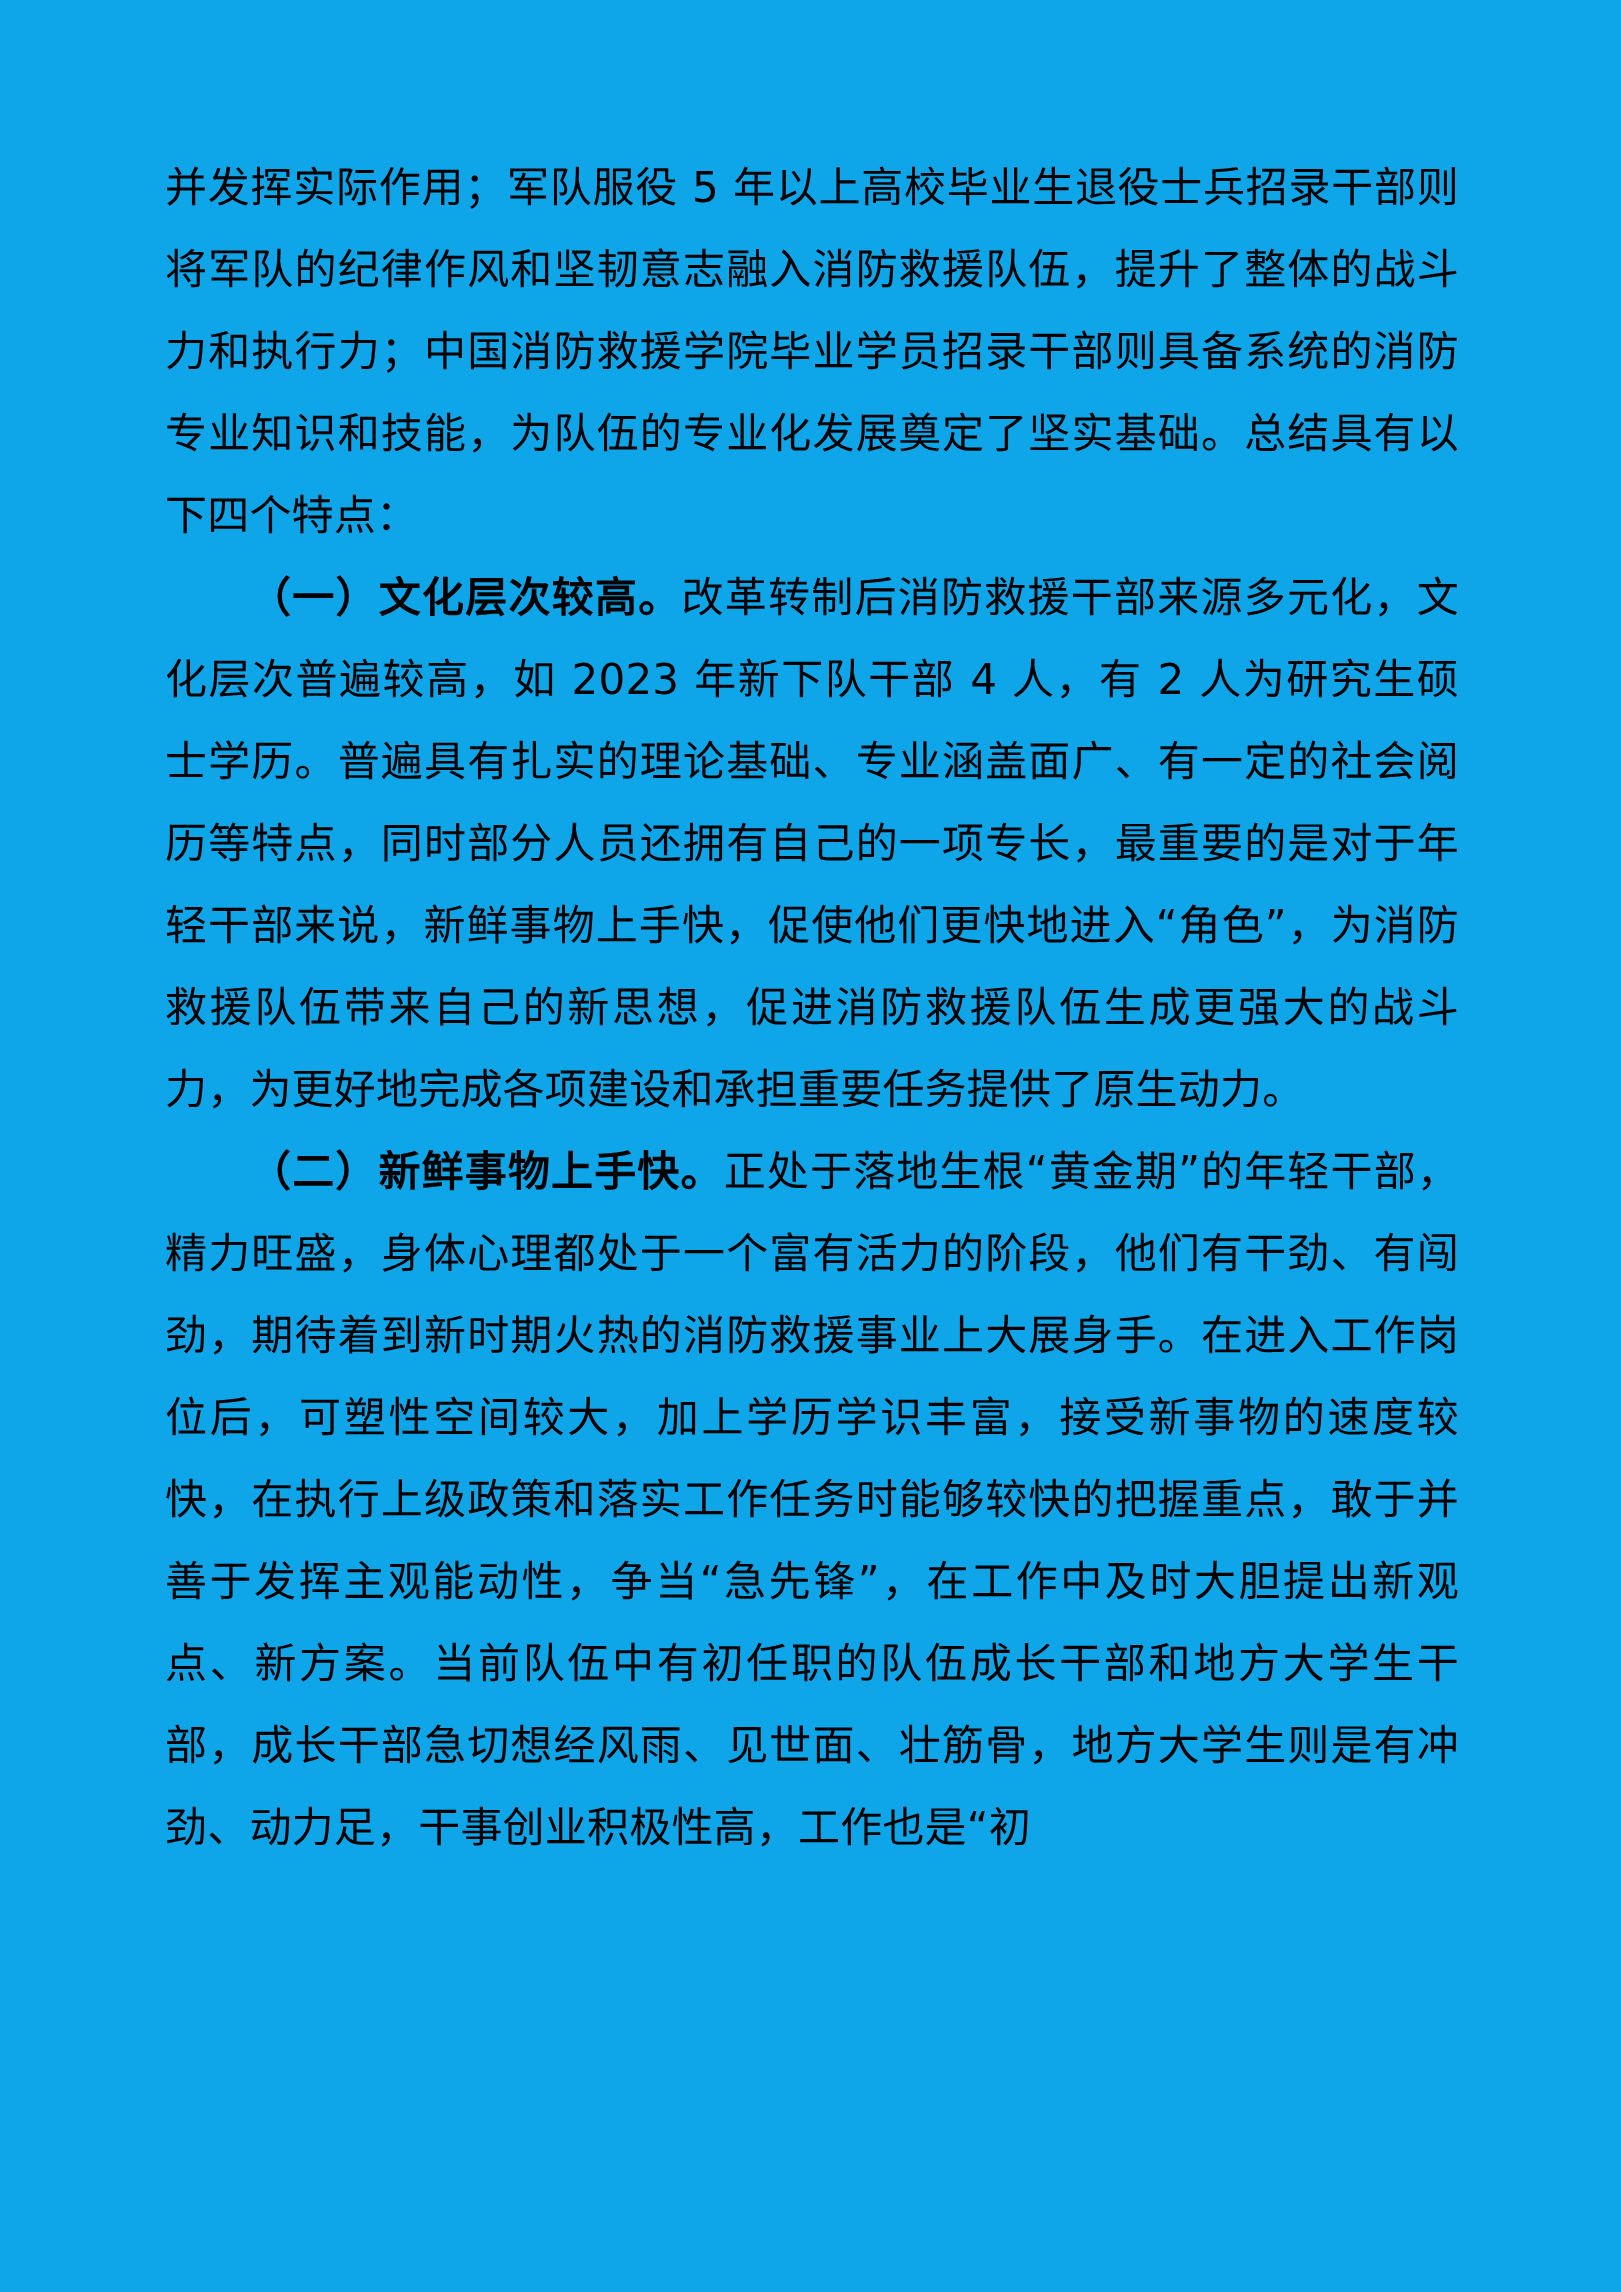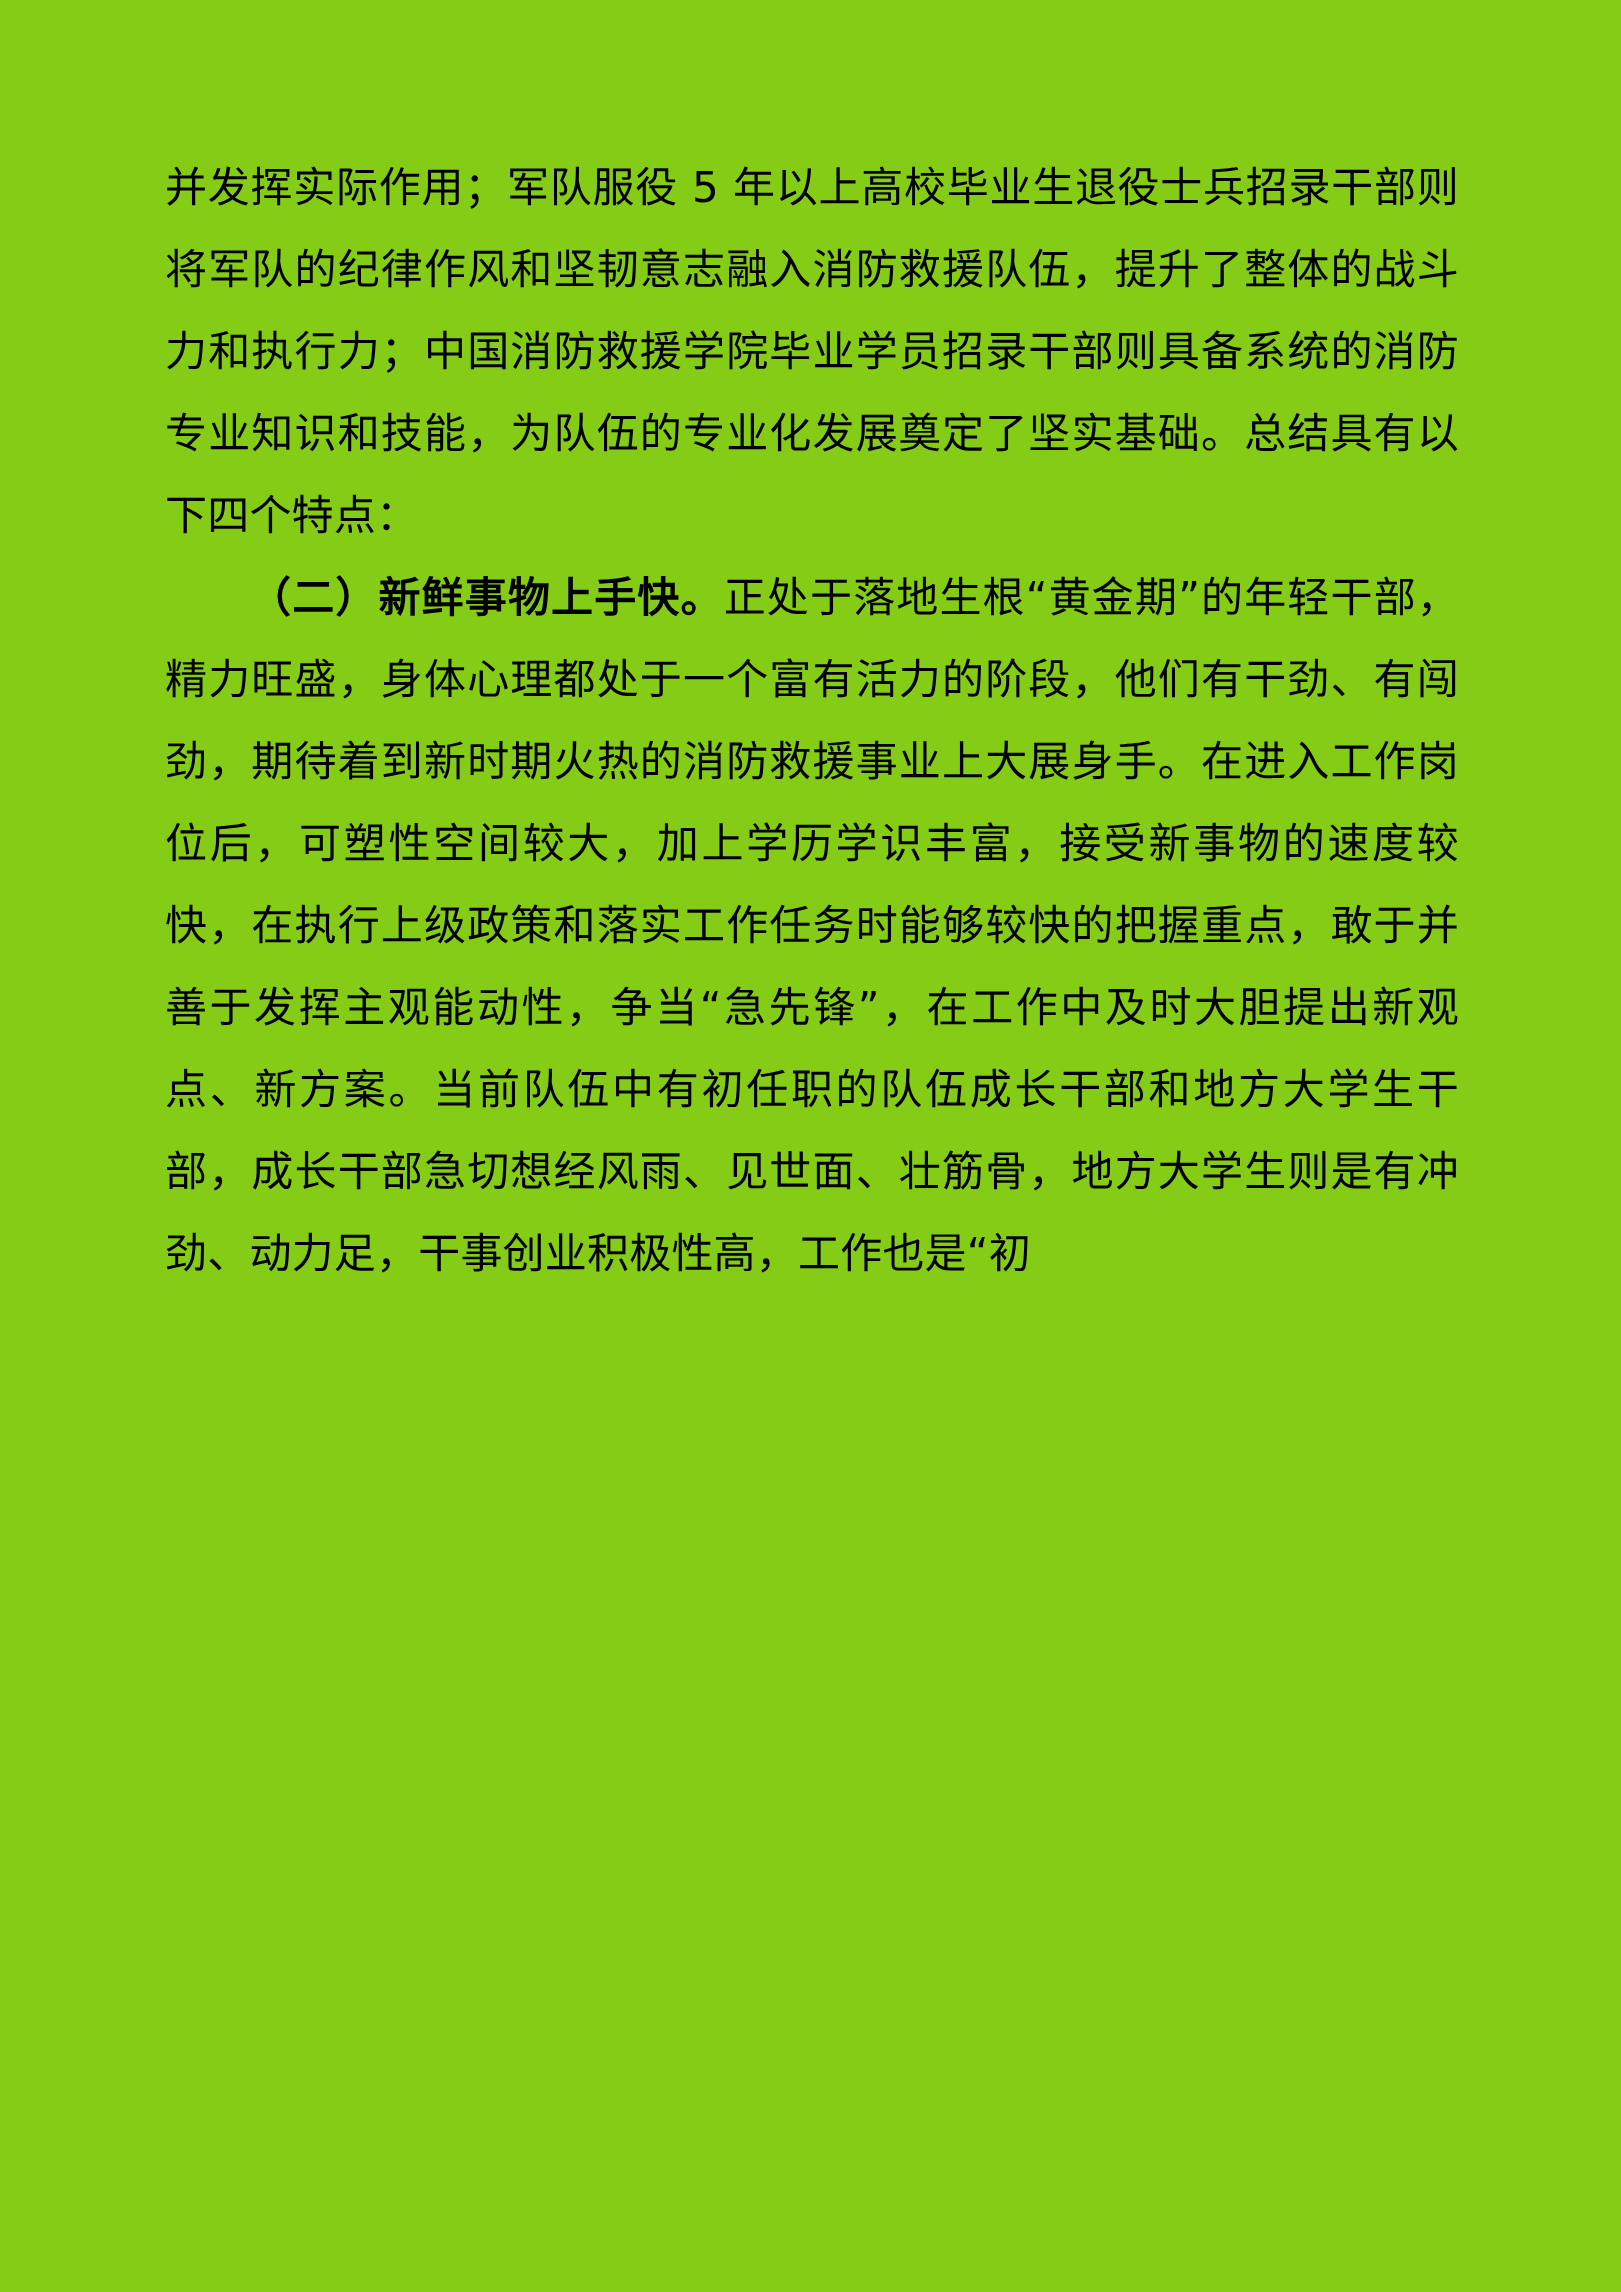--- a/index.html
+++ b/index.html
@@ -8,21 +8,21 @@
     padding: 0;
     background: #ffffff;
   }
   body {
     font-family: "DejaVu Sans", "Liberation Sans", sans-serif;
   }
   .page {
     position: relative;
     width: 1621px;
     height: 2293px;
-    background: #84cc16;
+    background: #0ea5e9;
     box-sizing: border-box;
     overflow: hidden;
   }
   .text-column {
     position: absolute;
     left: 165px;
     top: 147px;
     width: 1294px;
   }
   .para {
@@ -51,18 +51,19 @@
   }
 </style>
 </head>
 <body>
 
 <div class="page">
   <div class="text-column">
 
     <p class="para"><span>并发挥实际作用；军队服役 5 年以上高校毕业生退役士兵招录干部则将军队的纪律作风和坚韧意志融入消防救援队伍，提升了整体的战斗力和执行力；中国消防救援学院毕业学员招录干部则具备系统的消防专业知识和技能，为队伍的专业化发展奠定了坚实基础。总结具有以下四个特点：</span></p>
 
+    <p class="para indent"><span class="lead">（一）文化层次较高。</span><span class="runin">改革转制后消防救援干部来源多元化，文化层次普遍较高，如 2023 年新下队干部 4 人，有 2 人为研究生硕士学历。普遍具有扎实的理论基础、专业涵盖面广、有一定的社会阅历等特点，同时部分人员还拥有自己的一项专长，最重要的是对于年轻干部来说，新鲜事物上手快，促使他们更快地进入“角色”，为消防救援队伍带来自己的新思想，促进消防救援队伍生成更强大的战斗力，为更好地完成各项建设和承担重要任务提供了原生动力。</span></p>
 
     <p class="para indent"><span class="lead">（二）新鲜事物上手快。</span><span class="runin">正处于落地生根“黄金期”的年轻干部，精力旺盛，身体心理都处于一个富有活力的阶段，他们有干劲、有闯劲，期待着到新时期火热的消防救援事业上大展身手。在进入工作岗位后，可塑性空间较大，加上学历学识丰富，接受新事物的速度较快，在执行上级政策和落实工作任务时能够较快的把握重点，敢于并善于发挥主观能动性，争当“急先锋”，在工作中及时大胆提出新观点、新方案。当前队伍中有初任职的队伍成长干部和地方大学生干部，成长干部急切想经风雨、见世面、壮筋骨，地方大学生则是有冲劲、动力足，干事创业积极性高，工作也是“初</span></p>
 
   </div>
 </div>
 
 
 </body></html>

